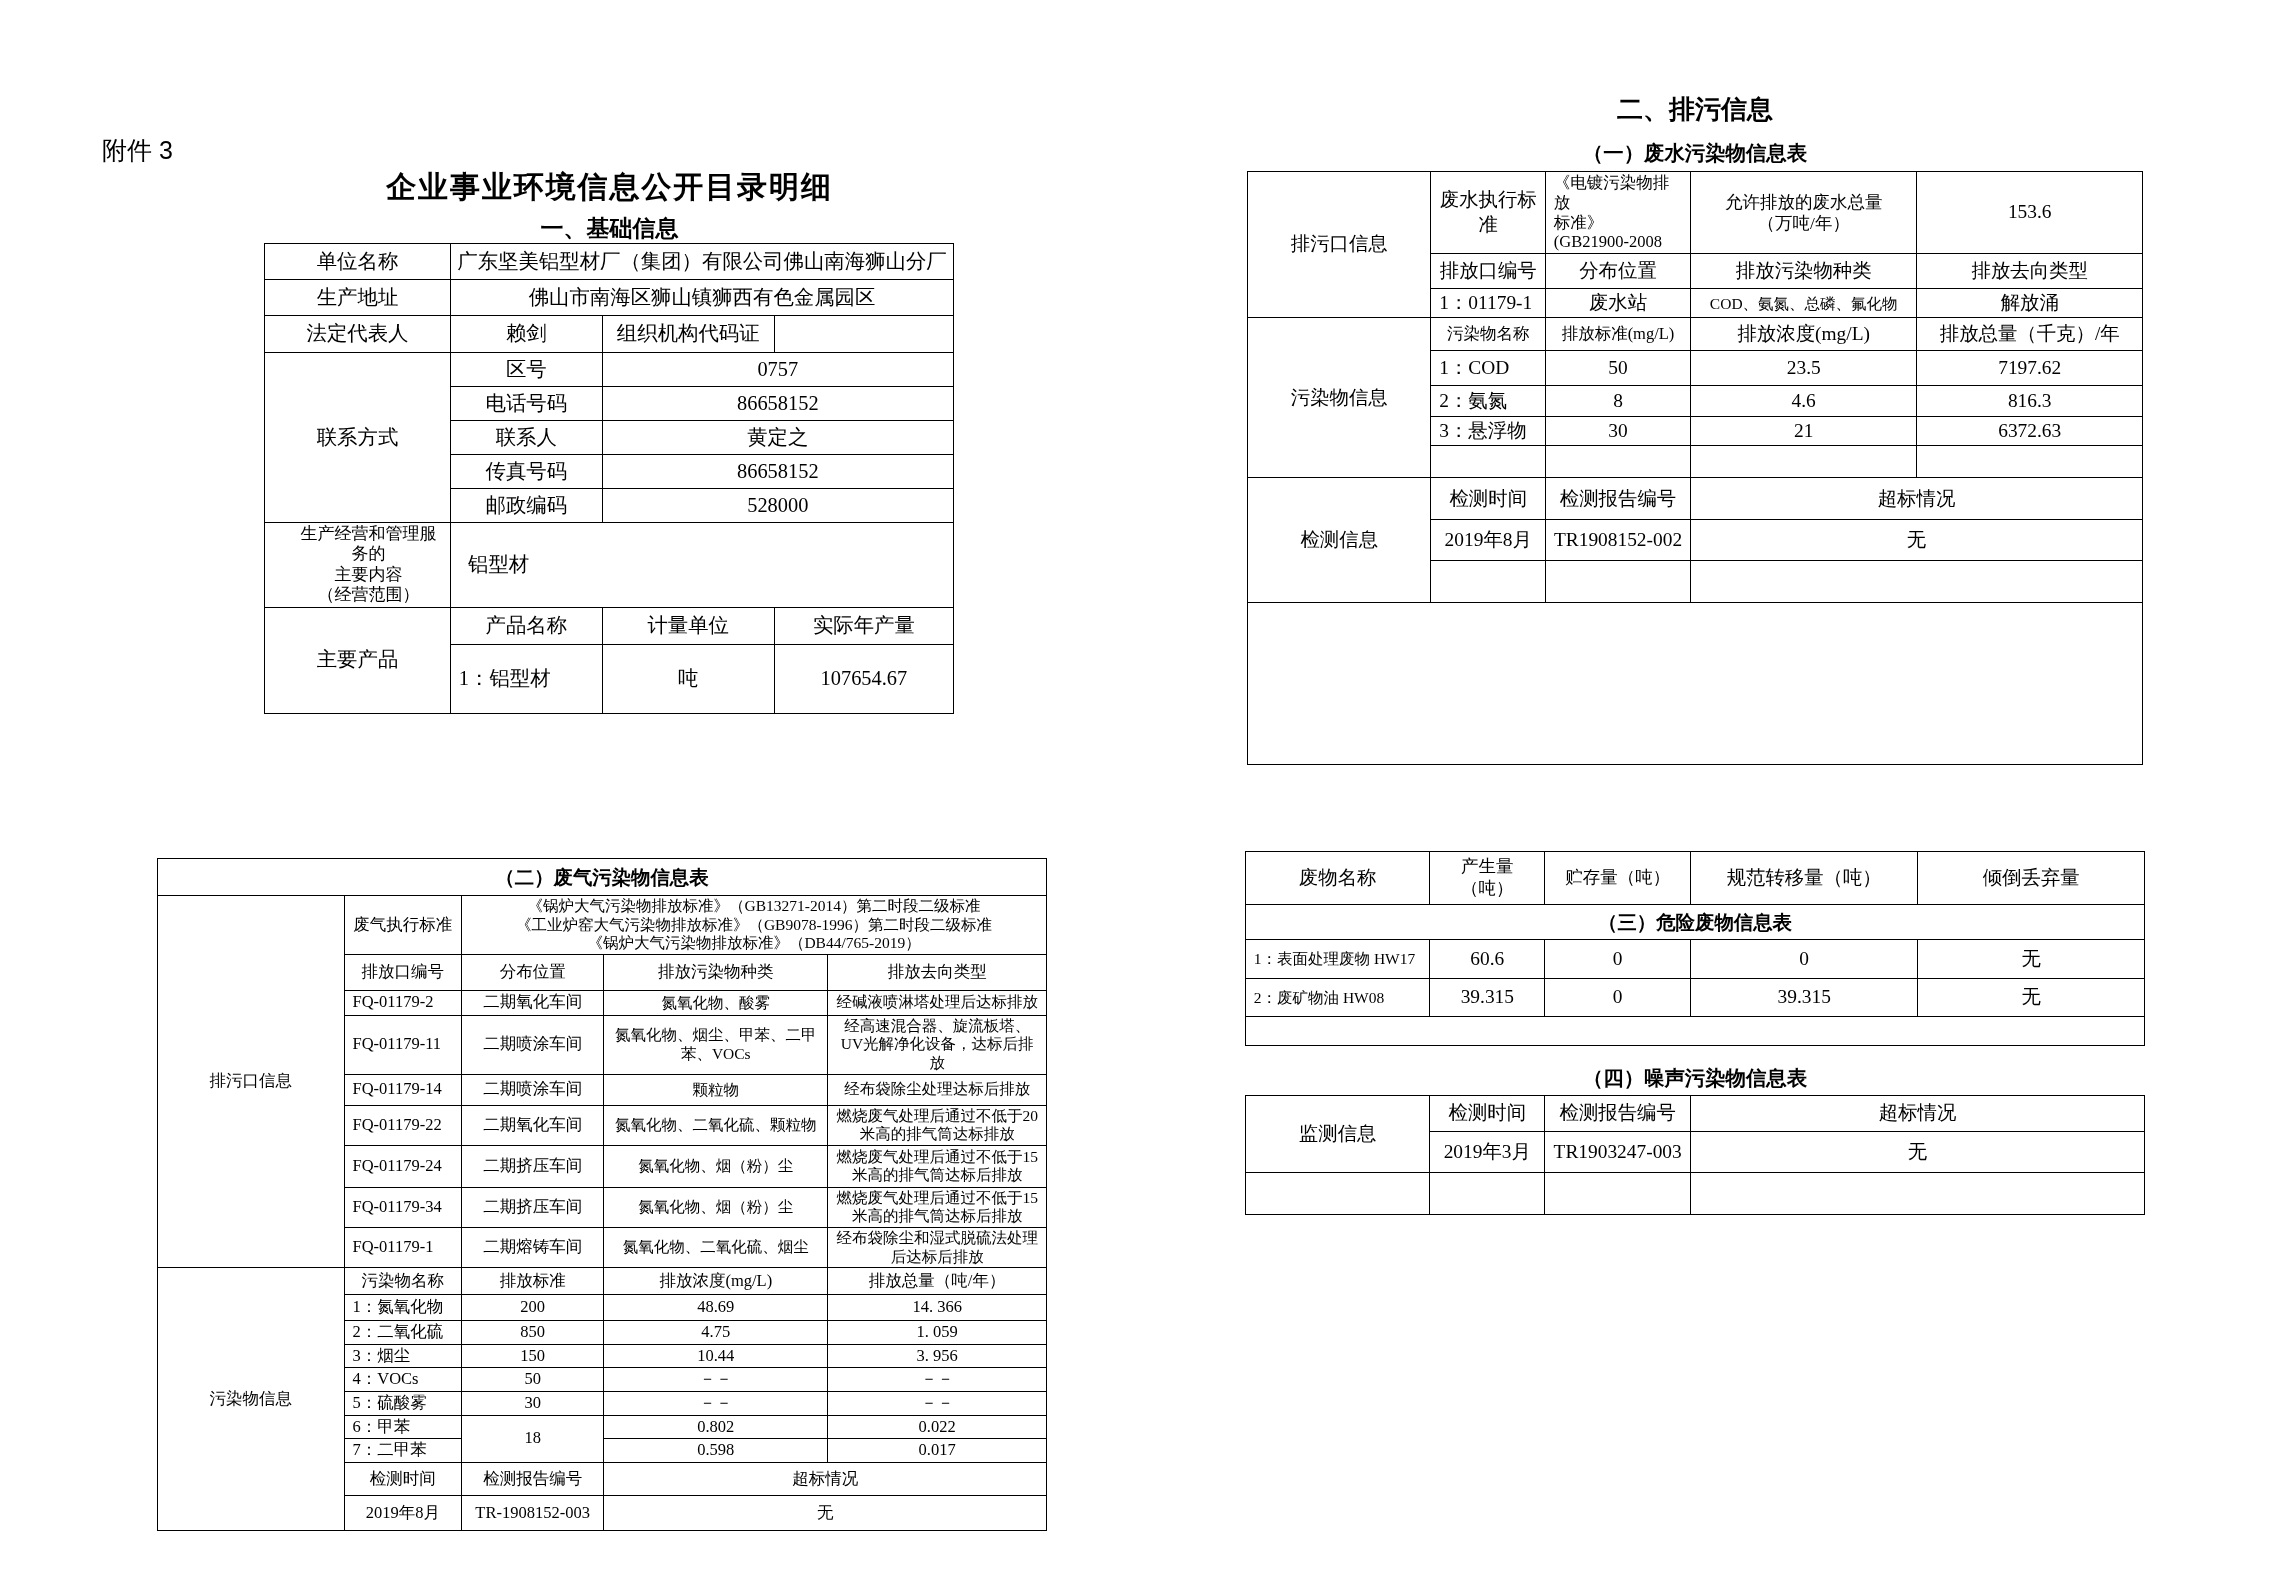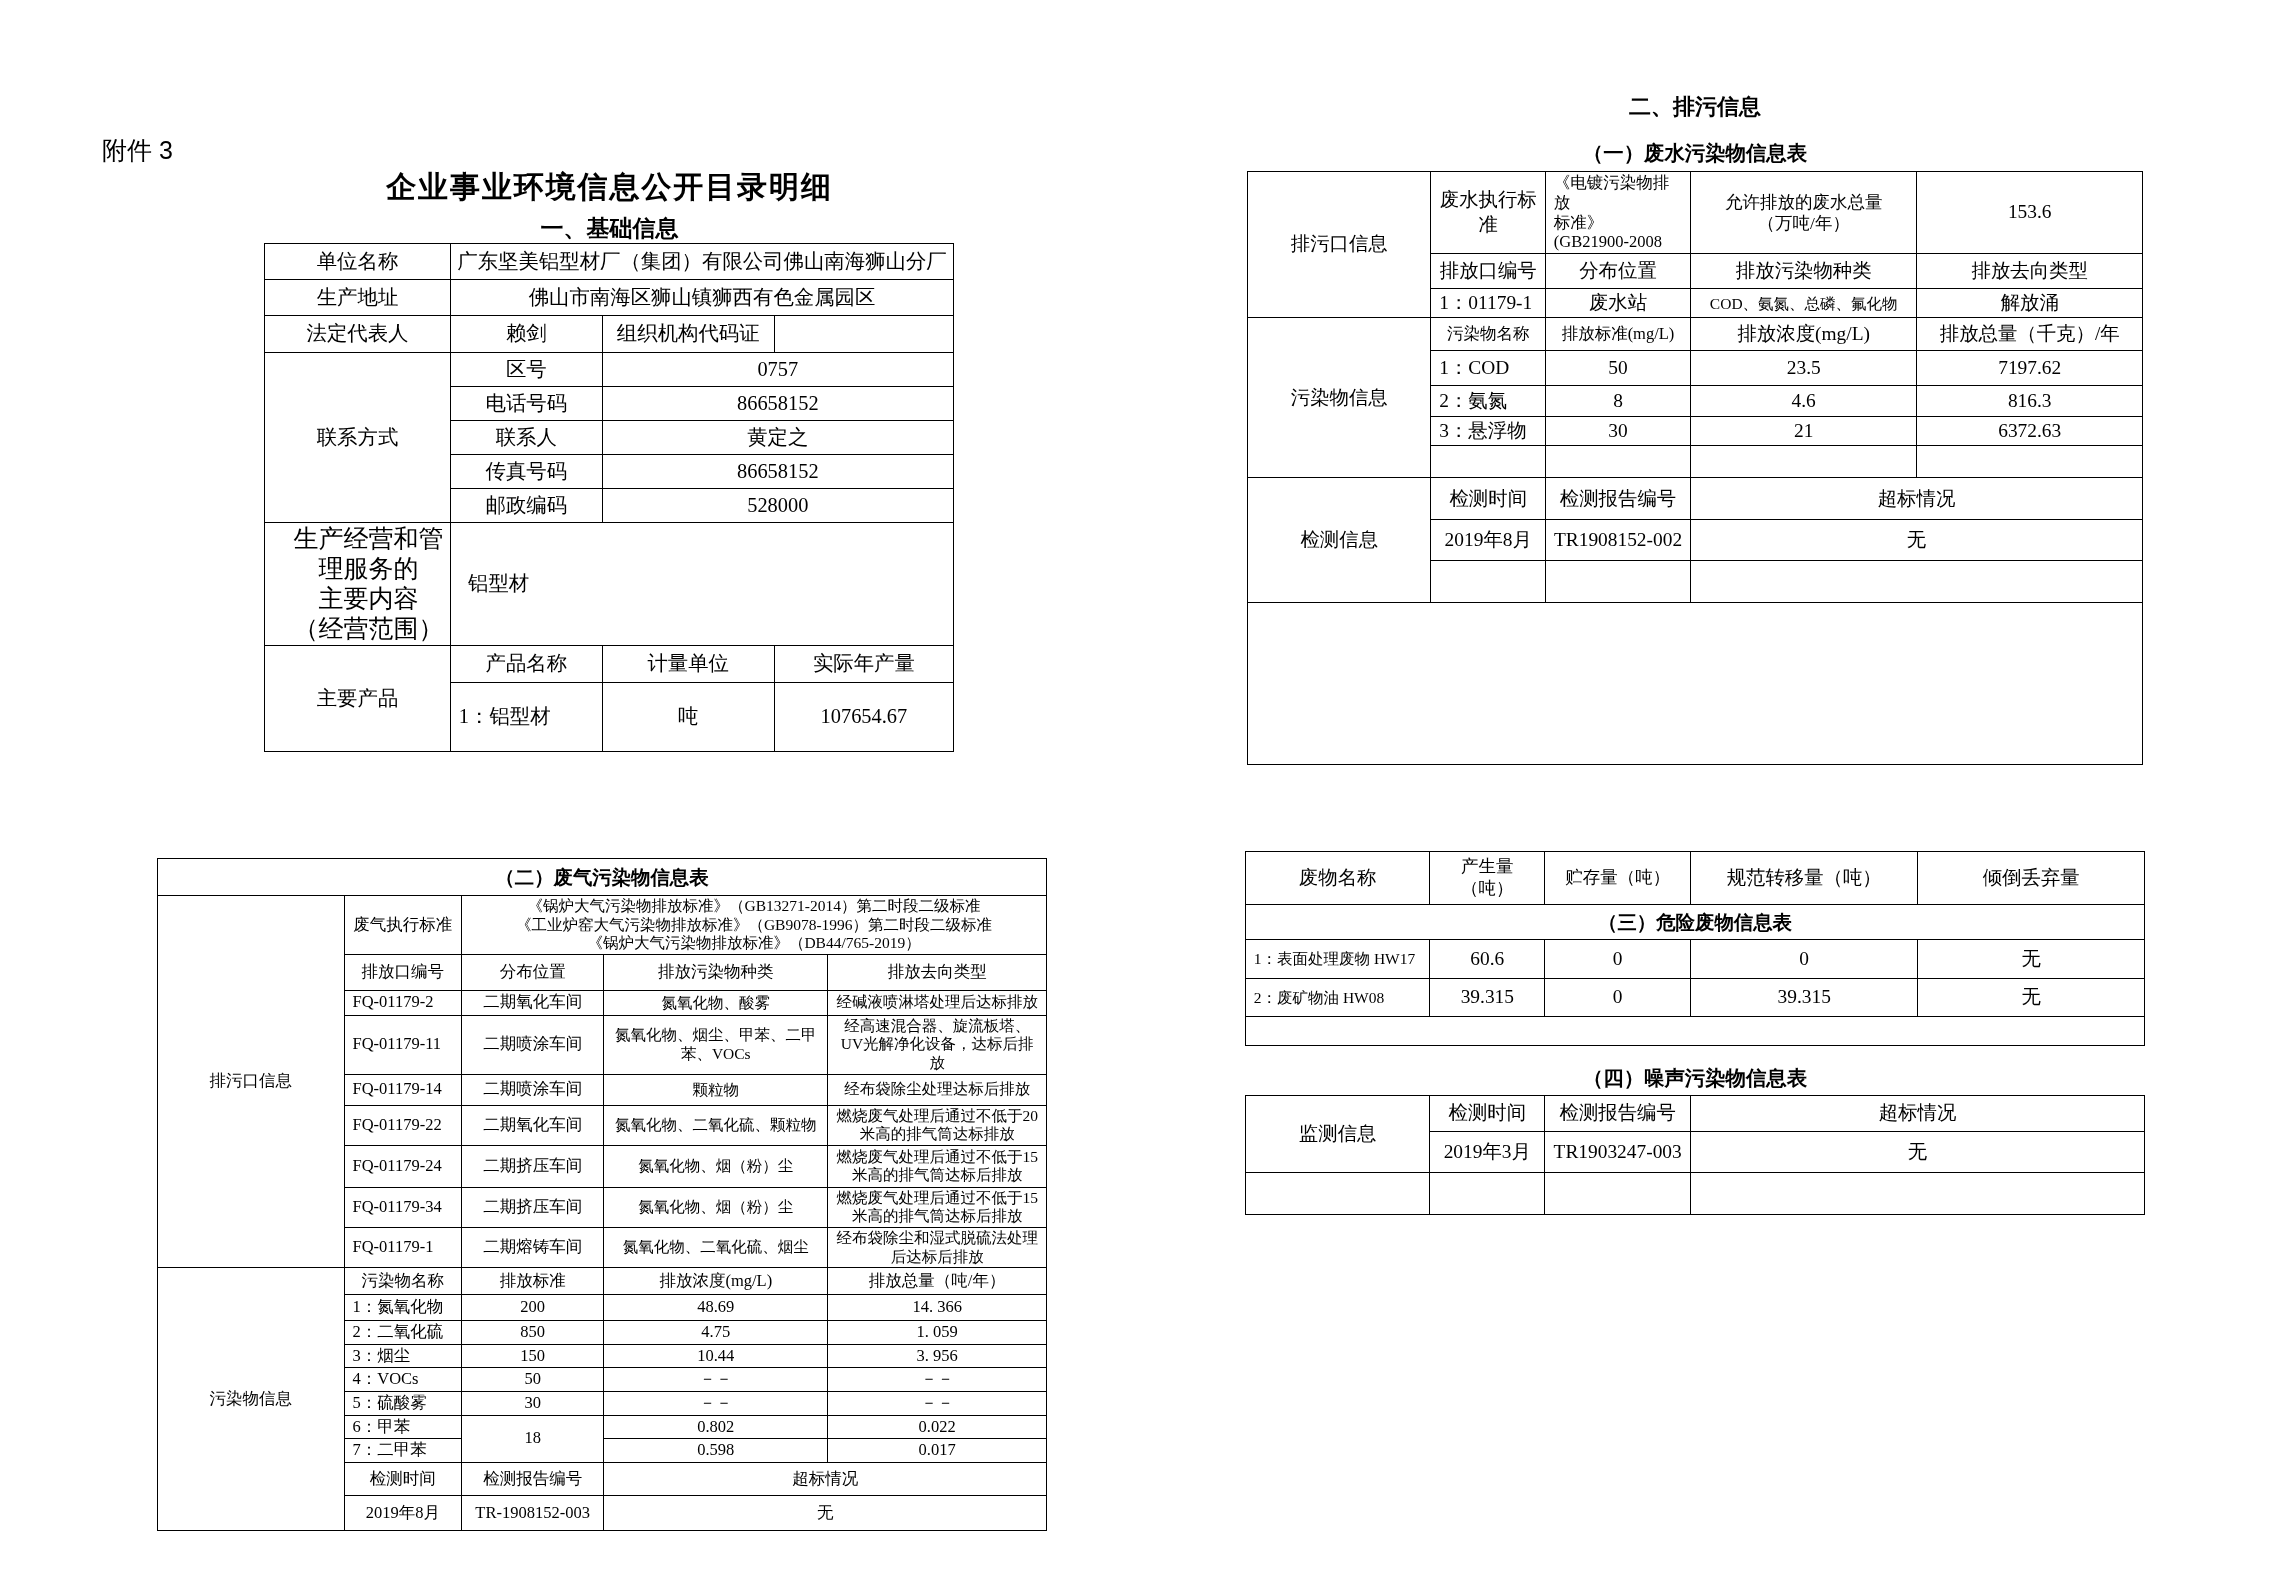--- a/index.html
+++ b/index.html
@@ -76,41 +76,41 @@
       </tr>
       <tr style="height:34px;">
         <td>传真号码</td>
         <td colspan="2">86658152</td>
       </tr>
       <tr style="height:34px;">
         <td>邮政编码</td>
         <td colspan="2">528000</td>
       </tr>
       <tr style="height:72px;">
-        <td class="pre lh-tight" style="font-size:25px;padding-left:28px;">生产经营和管理服务的
+        <td class="pre lh-tight" style="font-size:17px;padding-left:28px;">生产经营和管理服务的
 主要内容
 （经营范围）</td>
         <td colspan="3" class="al pad-l">铝型材</td>
       </tr>
       <tr style="height:37px;">
         <td rowspan="2">主要产品</td>
         <td>产品名称</td>
         <td>计量单位</td>
         <td>实际年产量</td>
       </tr>
       <tr style="height:69px;">
         <td class="al pad-s">1：铝型材</td>
         <td>吨</td>
         <td>107654.67</td>
       </tr>
     </tbody>
       </table>
   </div>
 
-  <div class="abs heading" style="left:1247px;top:92px;width:896px;font-size:22px;">二、排污信息</div>
+  <div class="abs heading" style="left:1247px;top:92px;width:896px;font-size:26px;">二、排污信息</div>
   <div class="abs heading sub-title" style="left:1247px;top:139px;width:896px;text-align:center;">（一）废水污染物信息表</div>
 
   <div class="abs" style="left:1247px;top:171px;width:896px;height:573px;">
     <table class="tbl-ww">
       <colgroup>
           <col style="width:20.5%">
           <col style="width:12.8%">
           <col style="width:16.2%">
           <col style="width:25.3%">
           <col style="width:25.2%">

